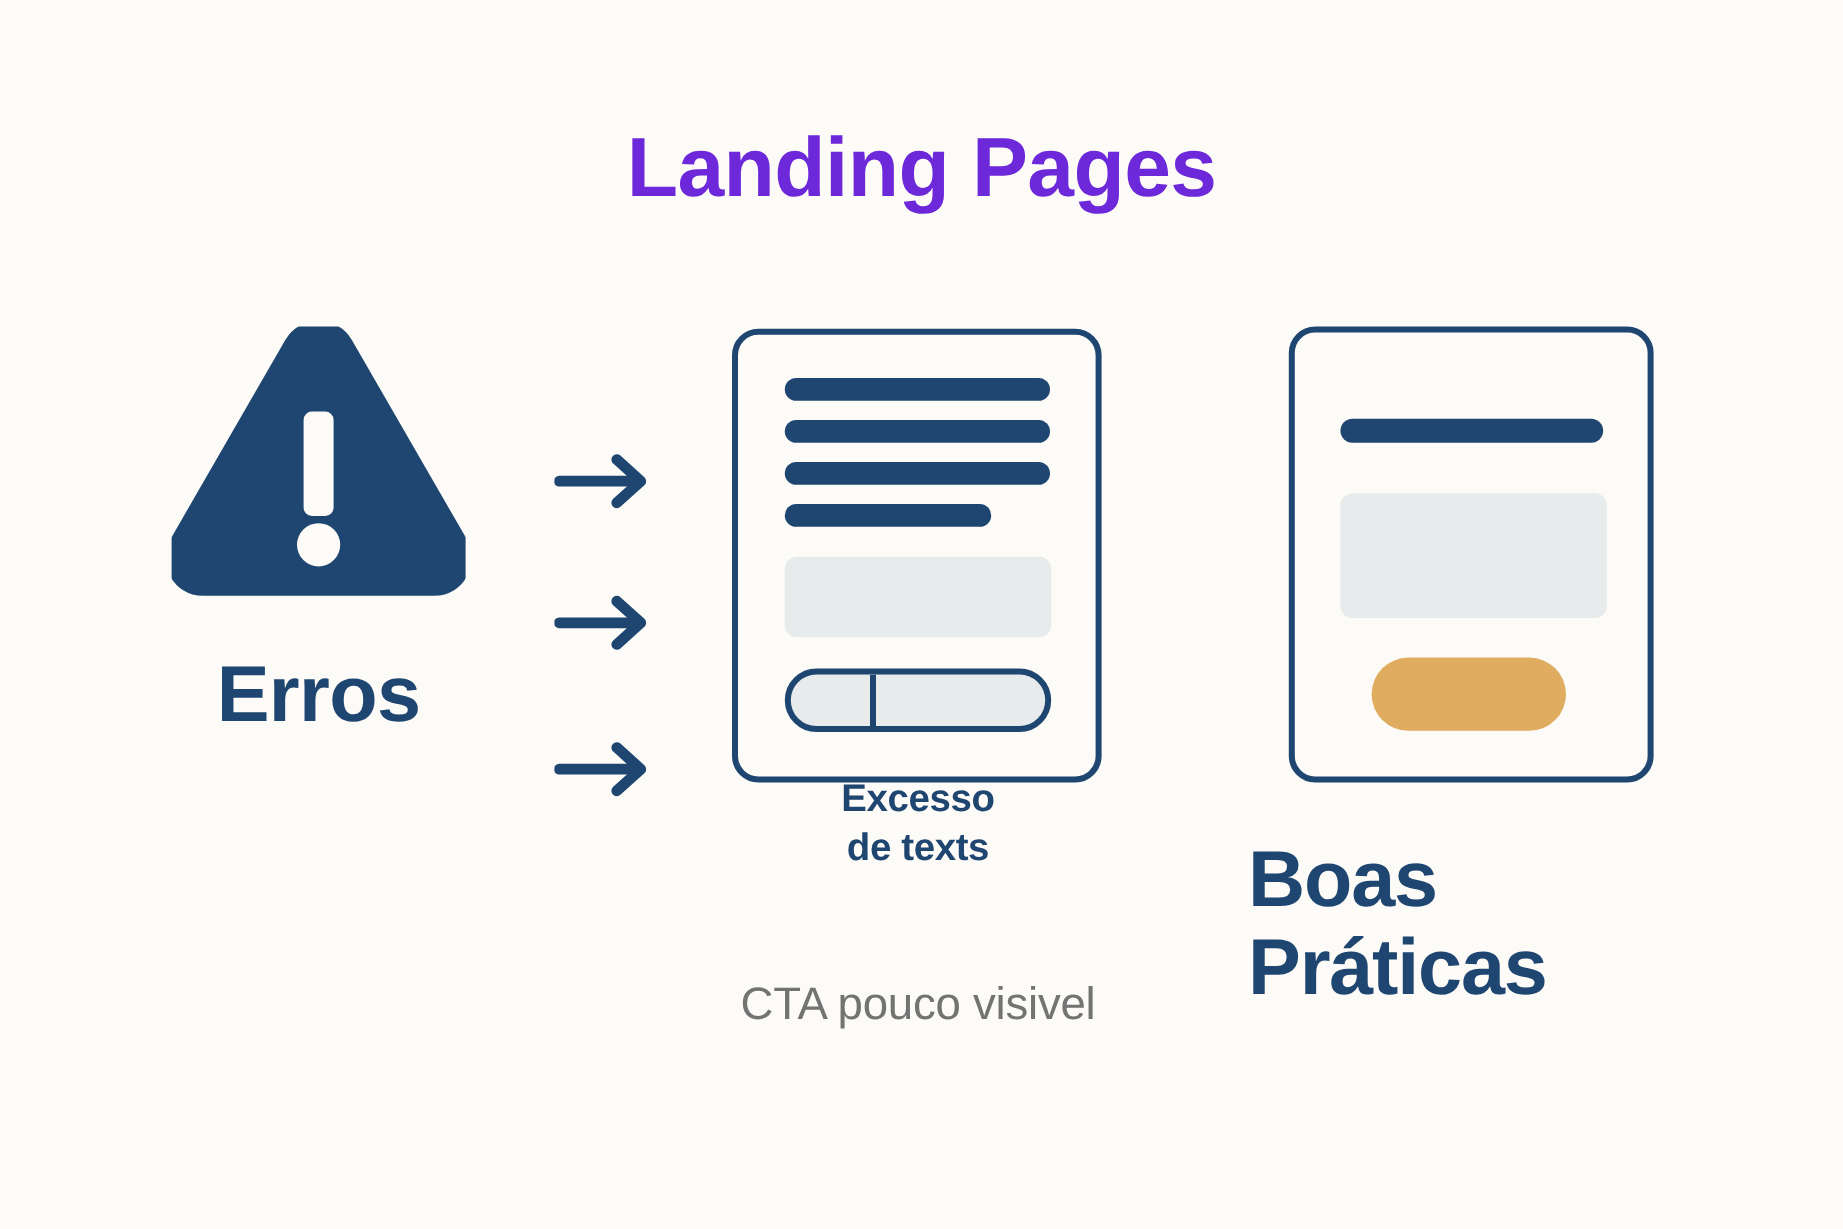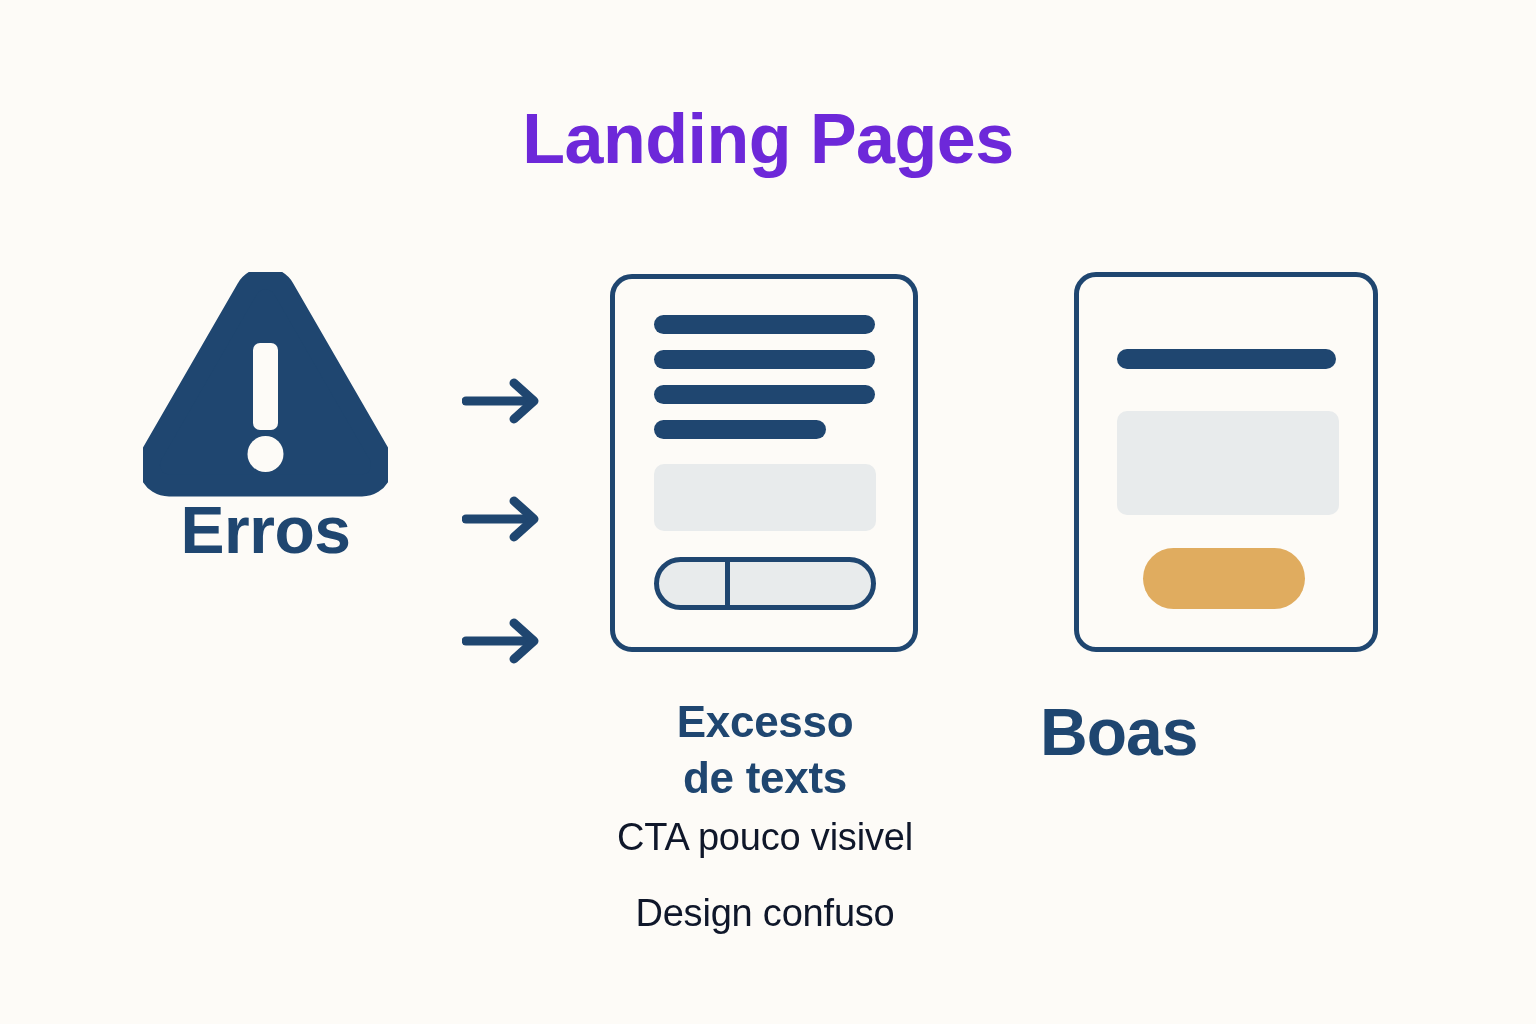--- a/index.html
+++ b/index.html
@@ -40,20 +40,21 @@
     top: 272px;
     width: 295px;
   }
   .warning-icon {
     display: block;
     margin: 0 auto;
     width: 245px;
     height: 225px;
   }
   .errors-label {
+    margin-top: 48px;
     text-align: center;
     font-size: 66px;
     font-weight: bold;
     color: #1F4670;
     line-height: 1;
     letter-spacing: -0.5px;
   }
 
   
   .arrow {
@@ -144,40 +145,40 @@
     width: 162px;
     height: 61px;
     background: #E0AC5F;
     border-radius: 31px;
   }
 
   
   .caption-bad {
     position: absolute;
     left: 560px;
-    top: 694px;
+    top: 645px;
     width: 410px;
     text-align: center;
-    font-size: 44px;
+    font-size: 32px;
     font-weight: bold;
     color: #1F4670;
     line-height: 1.28;
     letter-spacing: -0.3px;
   }
   .sub-list {
     position: absolute;
     left: 530px;
     top: 818px;
     width: 470px;
     text-align: center;
   }
   .sub-item {
     font-size: 38px;
     font-weight: normal;
-    color: #0f172a;
+    color: #737373;
     line-height: 1;
     letter-spacing: -0.2px;
   }
   .sub-item + .sub-item {
     margin-top: 38px;
   }
   .caption-good {
     position: absolute;
     left: 1040px;
     top: 696px;
@@ -237,20 +238,20 @@
     <div class="amber-cta"></div>
   </div>
 
   <div class="caption-bad">
     <div>Excesso</div>
     <div>de texts</div>
   </div>
 
   <div class="sub-list">
     <div class="sub-item">CTA pouco visivel</div>
-    <div class="sub-item">Design confuso</div>
   </div>
 
   <div class="caption-good">
     <div>Boas</div>
+    <div>Práticas</div>
   </div>
 
 </div>
 
 </body></html>

